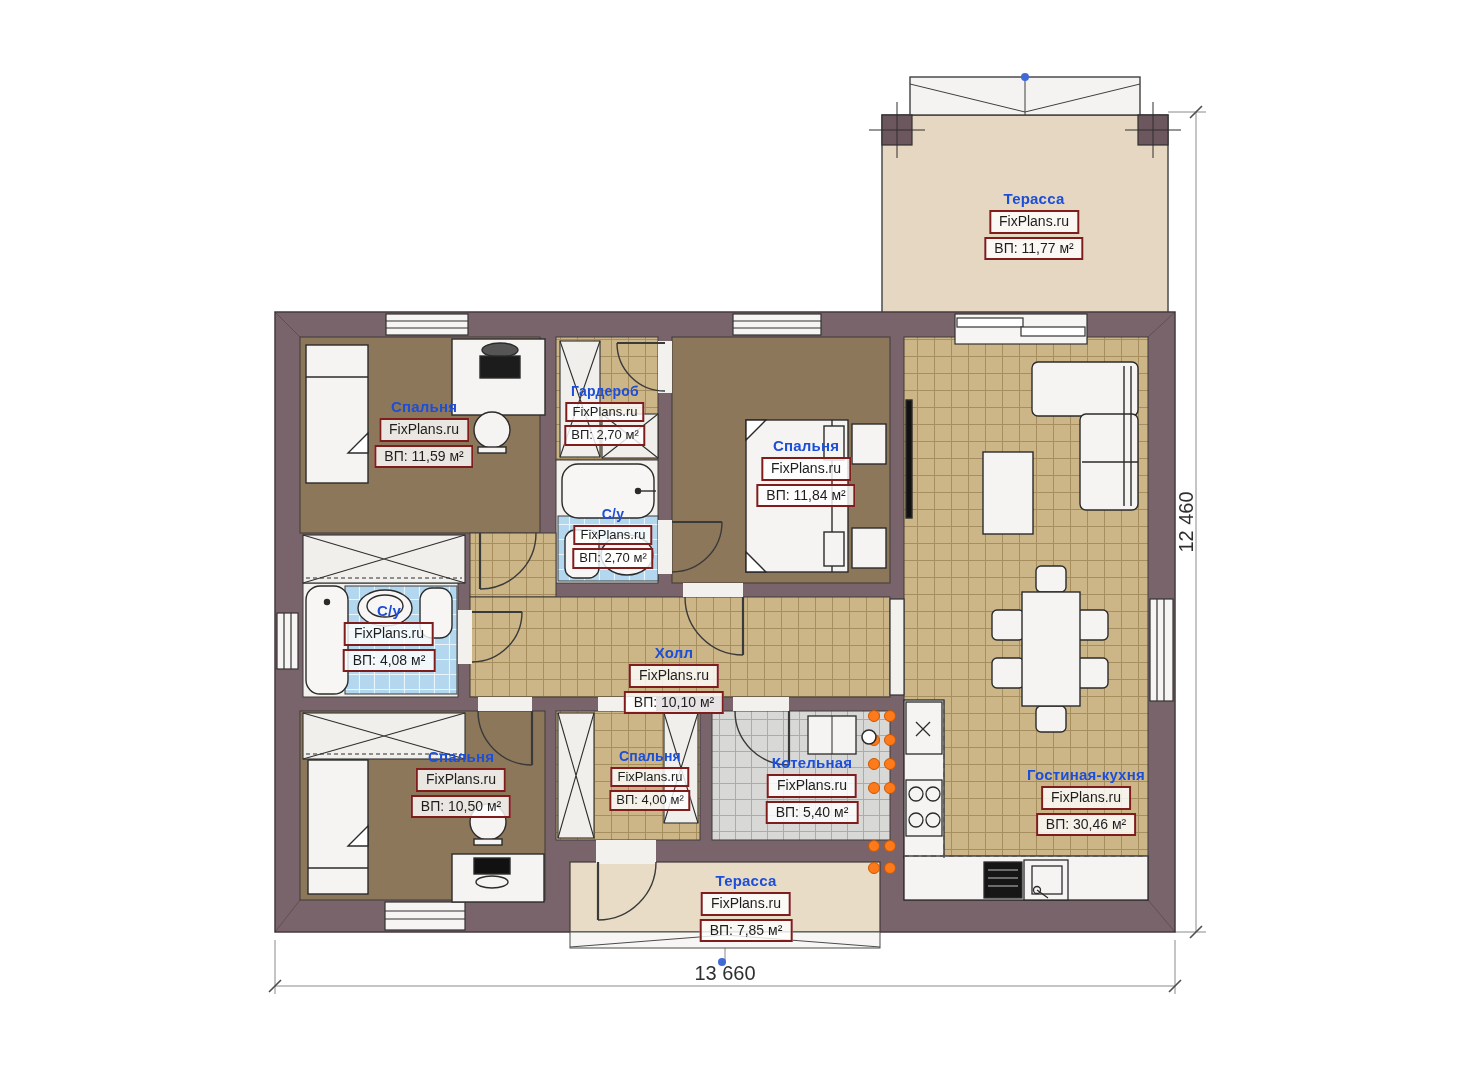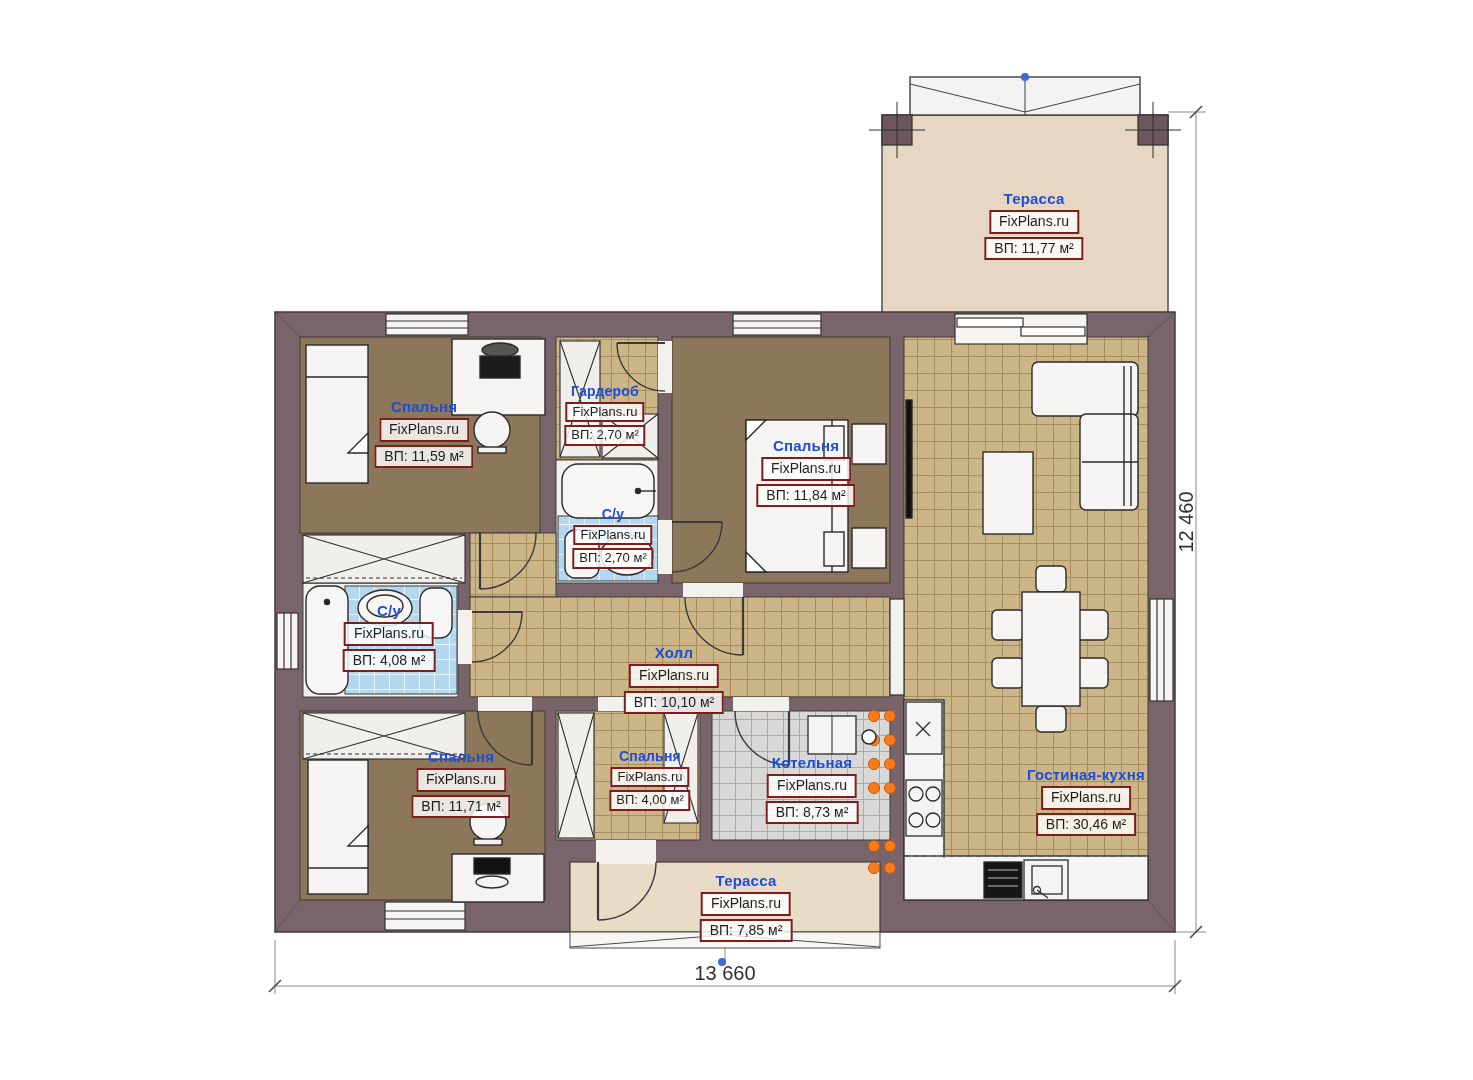--- a/index.html
+++ b/index.html
@@ -368,35 +368,35 @@
 
 <div class="room-label" style="left:674px;top:644px">
   <div class="room-title">Холл</div>
   <div class="label-box">FixPlans.ru</div>
   <div class="label-box">ВП: 10,10 м²</div>
 </div>
 
 <div class="room-label" style="left:461px;top:748px">
   <div class="room-title">Спальня</div>
   <div class="label-box">FixPlans.ru</div>
-  <div class="label-box">ВП: 11,71 м²</div>
+  <div class="label-box">ВП: 10,50 м²</div>
 </div>
 
 <div class="room-label compact" style="left:650px;top:748px">
   <div class="room-title">Спальня</div>
   <div class="label-box">FixPlans.ru</div>
   <div class="label-box">ВП: 4,00 м²</div>
 </div>
 
 <div class="room-label" style="left:812px;top:754px">
   <div class="room-title">
     <span>Котельная</span>
   </div>
   <div class="label-box">FixPlans.ru</div>
-  <div class="label-box">ВП: 8,73 м²</div>
+  <div class="label-box">ВП: 5,40 м²</div>
 </div>
 
 <div class="room-label" style="left:1086px;top:766px">
   <div class="room-title">Гостиная-кухня</div>
   <div class="label-box">FixPlans.ru</div>
   <div class="label-box">ВП: 30,46 м²</div>
 </div>
 
 <div class="room-label" style="left:746px;top:872px">
   <div class="room-title">Терасса</div>

